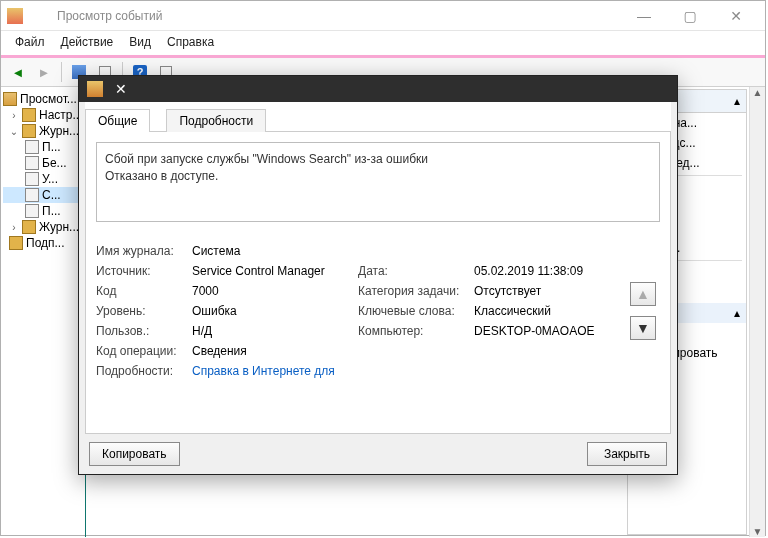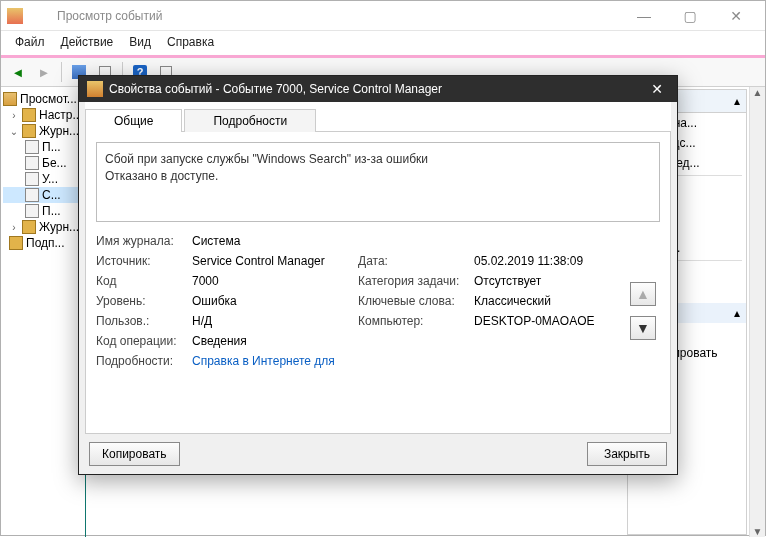--- a/index.html
+++ b/index.html
@@ -138,39 +138,39 @@
     padding:5px 8px;font-size:12px;
   }
   .dlg-title .dic { width:16px;height:16px;background:linear-gradient(#e9c46a,#d08030);margin-right:6px; }
   .dlg-title .t { flex:1; }
   .dlg-close { color:#fff;font-size:14px;padding:0 6px;cursor:default; }
   .tabs {
     display:flex;background:#fff;border-bottom:1px solid #ccc;
     padding-top:6px;margin:0 6px;
   }
   .tab {
-    padding:4px 28px;border:1px solid #ccc;border-bottom:none;
-    background:#f4f4f4;margin-right:2px;font-size:12px;position:relative;top:1px;
+    padding:4px 12px;border:1px solid #ccc;border-bottom:none;
+    background:#f4f4f4;margin-right:16px;font-size:12px;position:relative;top:1px;
   }
   .tab.active { background:#fff; }
   .dlg-body {
     background:#fff;margin:0 6px;padding:10px;flex:1;
     border:1px solid #ccc;border-top:none;
     position:relative;
   }
   .desc-box {
     border:1px solid #bdbdbd;background:#fff;
     padding:8px;height:80px;font-size:12px;line-height:1.4;color:#333;
     white-space:pre-line;
   }
   .grid {
     display:grid;
     grid-template-columns: 90px 160px 110px 150px;
     row-gap:6px;column-gap:6px;
-    margin-top:12px;font-size:12px;
+    margin-top:22px;font-size:12px;
   }
   .lbl{color:#444;}
   .link{color:#0a5fc4;}
   .nav-btn{
     width:26px;height:24px;border:1px solid #888;background:linear-gradient(#fdfdfd,#e7e7e7);
     display:flex;align-items:center;justify-content:center;font-size:14px;color:#333;
   }
   .nav-btn.disabled{color:#aaa;}
   .dlg-foot{
     display:flex;justify-content:space-between;padding:8px 10px;
@@ -341,21 +341,20 @@
           <span>▲</span>
           <span>▼</span>
         </div>
     </div>
   </div>
 </div>
 
 <div class="dlg">
   <div class="dlg-title">
     <div class="dic"></div>
-    <div class="t">Свойства событий - Событие 7000, Service Control Manager</div>
     <div class="dlg-close">✕</div>
   </div>
   <div class="tabs">
     <div class="tab active">Общие</div>
     <div class="tab">Подробности</div>
   </div>
   <div class="dlg-body">
     <div class="desc-box">Сбой при запуске службы "Windows Search" из-за ошибки
 Отказано в доступе.</div>
 

